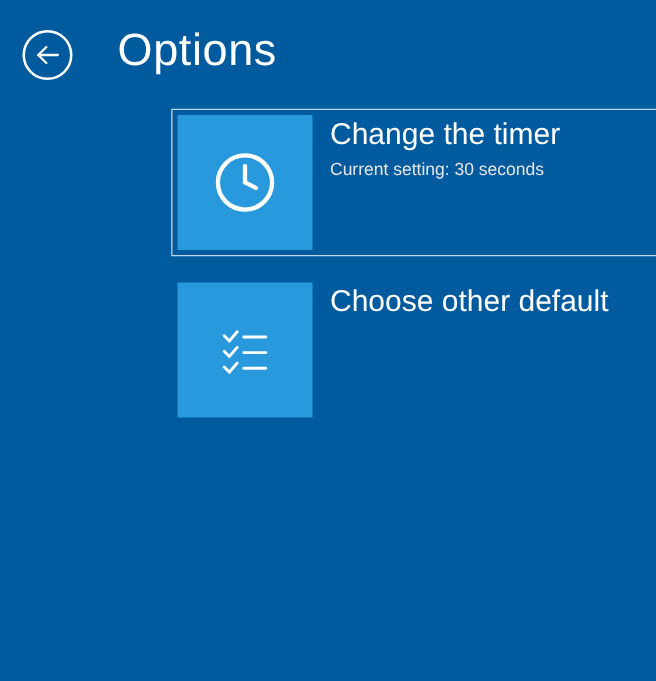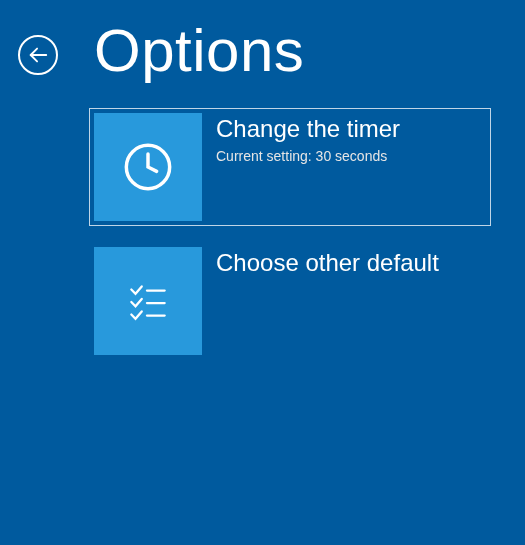--- a/index.html
+++ b/index.html
@@ -22,27 +22,28 @@
       border: 2px solid #FFFFFF;
       border-radius: 50%;
       display: flex;
       align-items: center;
       justify-content: center;
       cursor: pointer;
       margin-top: 8px;
     }
     .back-btn svg { display: block; }
     .title {
-      font-size: 60px;
+      font-size: 36px;
       font-weight: 300;
       margin-left: 36px;
       letter-spacing: 0.5px;
     }
     .tiles {
       padding: 4px 0 0 90px;
+      margin-left: 48px;
     }
     .tile {
       display: flex;
       width: 400px;
       cursor: pointer;
       margin-bottom: 18px;
       padding: 4px;
     }
     .tile.selected {
       outline: 1px solid rgba(255,255,255,0.75);

